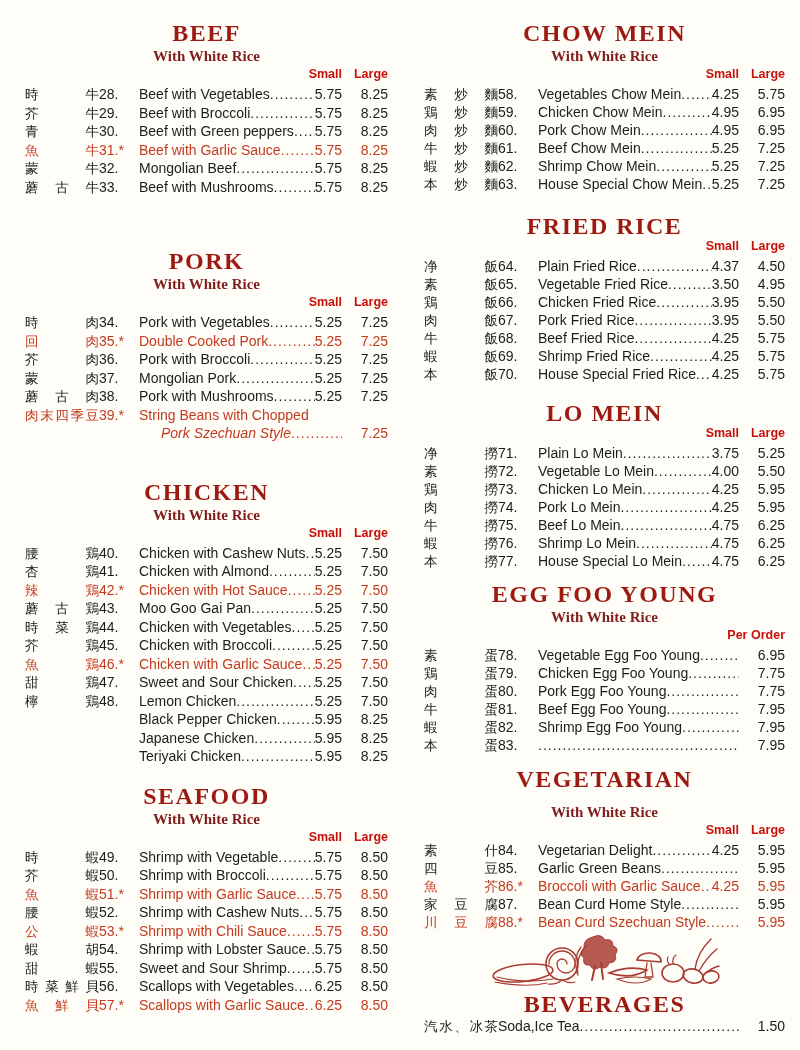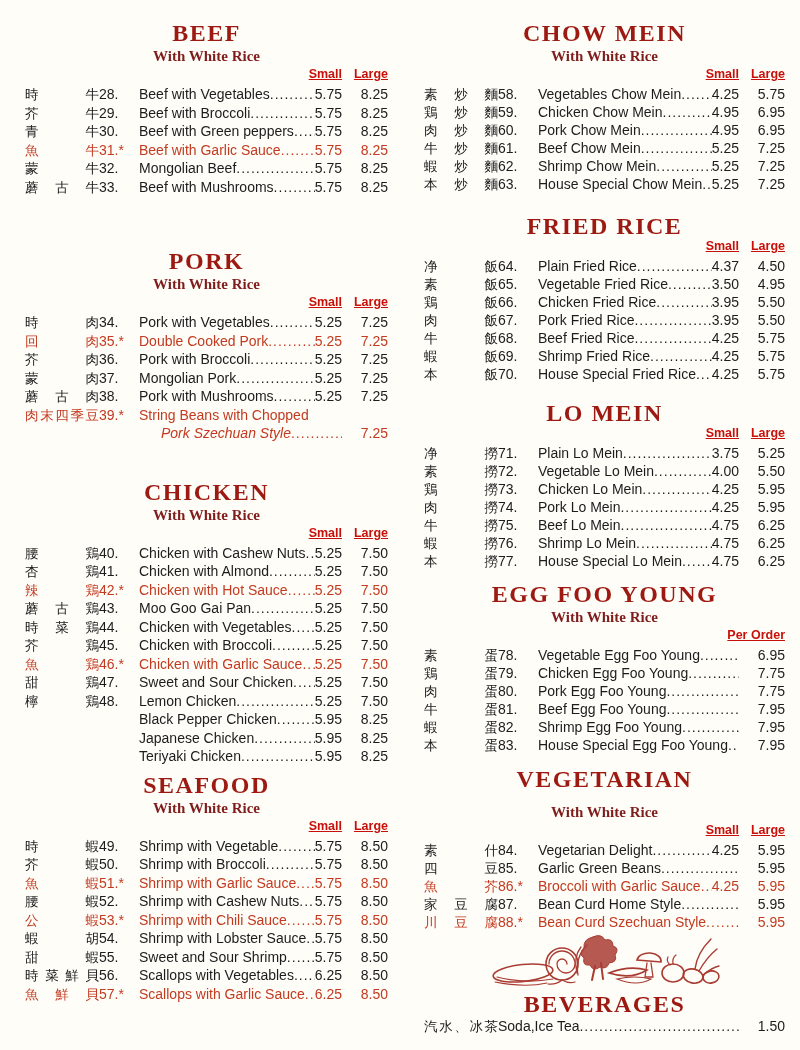--- a/index.html
+++ b/index.html
@@ -24,21 +24,21 @@
   }
   .sec-sub{
     text-align:center;
     font-family:"Liberation Serif","DejaVu Serif",serif;
     font-weight:bold;font-size:15px;line-height:18px;
     color:#7f1d1d;margin-top:1px;
   }
   .price-head{
     display:flex;justify-content:flex-end;align-items:flex-start;
     font-weight:bold;font-size:12.5px;line-height:15px;
-    color:#c8100a;margin-top:2px;margin-bottom:3px;text-decoration:underline;
+    color:#c8100a;margin-top:2px;margin-bottom:3px;
   }
   .price-head .lbl-small{text-align:right;}
   .price-head .lbl-large{width:46px;text-align:right;}
   .price-head .lbl-per{width:auto;text-align:right;}
 
   .row{
     display:flex;align-items:baseline;
     font-size:14px;line-height:18.5px;white-space:nowrap;
   }
   .menu-col.right .row{line-height:18px;}
@@ -53,21 +53,21 @@
   .iname.indent{padding-left:22px;font-style:italic;}
   .dots{flex:1;overflow:hidden;letter-spacing:1px;}
   .dots::after{content:"..................................................................................";}
   .ps{text-align:right;flex-shrink:0;}
   .pl{width:46px;text-align:right;flex-shrink:0;}
   .row.spicy, .row.spicy .dots{color:#c23a20;}
 
   
   section[data-section-id="pork"]{margin-top:52px;}
   section[data-section-id="chicken"]{margin-top:36px;}
-  section[data-section-id="seafood"]{margin-top:6px;}
+  section[data-section-id="seafood"]{margin-top:17px;}
   section[data-section-id="fried-rice"]{margin-top:20px;}
   section[data-section-id="lo-mein"]{margin-top:17px;}
   section[data-section-id="egg-foo-young"]{margin-top:11px;}
   section[data-section-id="vegetarian"]{margin-top:12px;}
   section[data-section-id="beverages"]{margin-top:2px;}
   section[data-section-id="fried-rice"] .price-head,
   section[data-section-id="lo-mein"] .price-head{margin-top:0;}
 
   .veg-illustration{display:block;margin:0 auto 2px auto;}
 </style>
@@ -796,21 +796,20 @@
             <span class="iname">Shrimp Egg Foo Young</span>
             <span class="dots"></span>
             <span class="pl">7.95</span>
           </div>
           <div class="row">
             <span class="cn">
               <span>本</span>
               <span>蛋</span>
             </span>
             <span class="num">83.</span>
-            <span class="iname">House Special Egg Foo Young</span>
             <span class="dots"></span>
             <span class="pl">7.95</span>
           </div>
         </div>
       </section>
       <section data-section-id="vegetarian">
         <h2 class="sec-title" style="margin: 11px;">VEGETARIAN</h2>
         <div class="sec-sub">With White Rice</div>
         <div class="price-head">
           <span class="lbl-small">Small</span>

